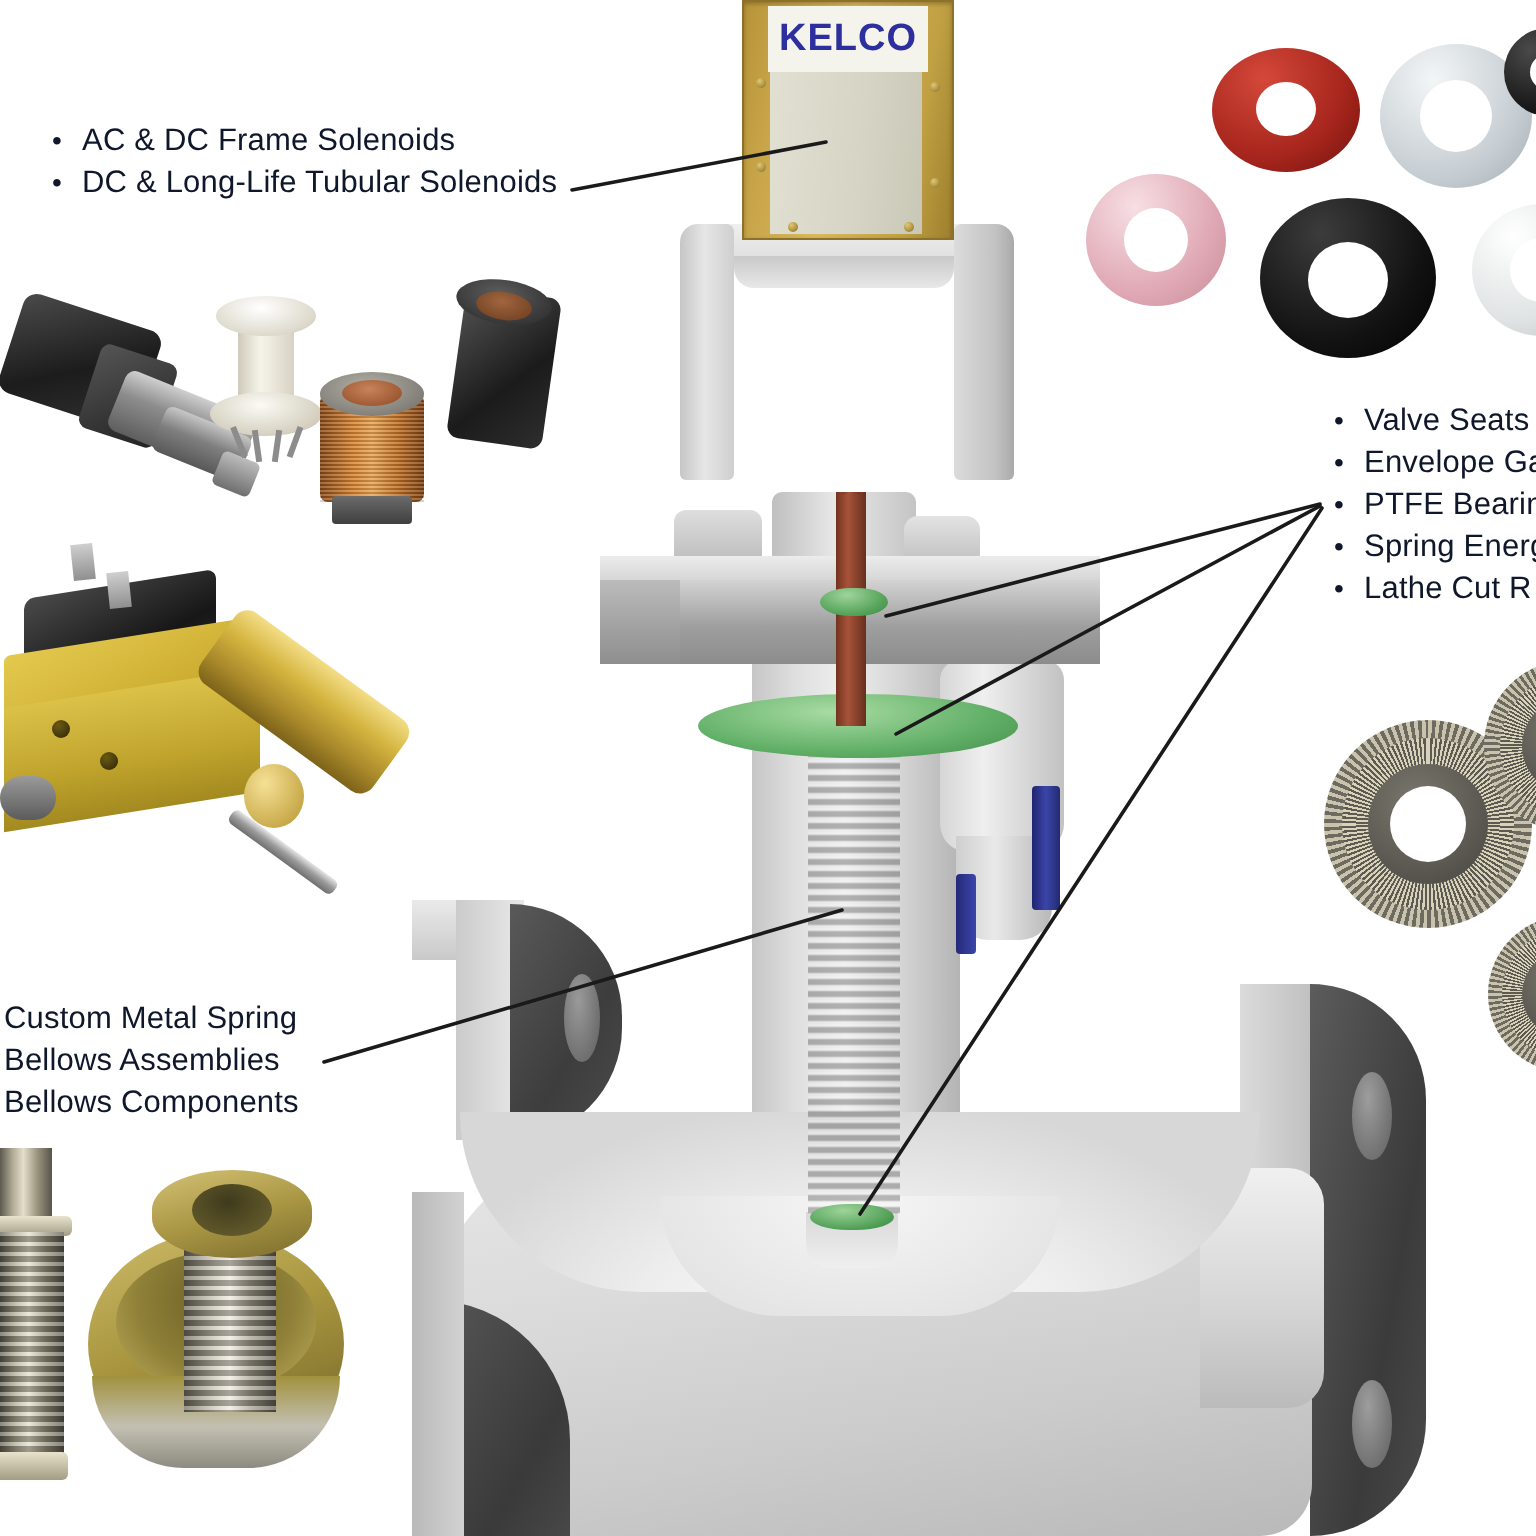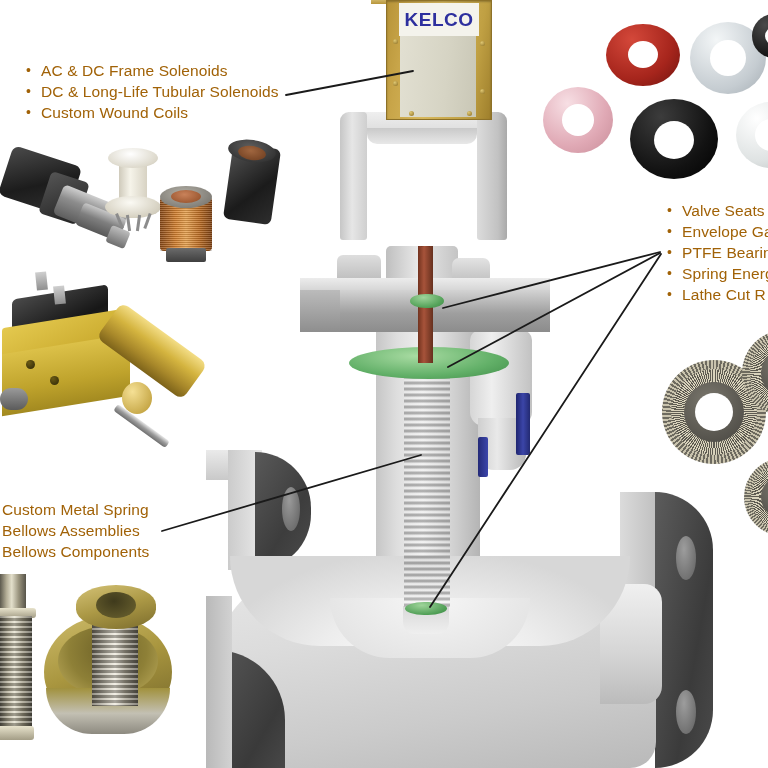--- a/index.html
+++ b/index.html
@@ -6,39 +6,39 @@
   html,body{margin:0;padding:0;}
   body{
     width:768px;height:768px;
     background:#ffffff;
     font-family:"Liberation Sans","DejaVu Sans",sans-serif;
     overflow:hidden;
   }
   #stage{position:relative;width:768px;height:768px;overflow:hidden;background:#fff;}
 
   
-  .callout{position:absolute;white-space:nowrap;color:#a16207;}
+  .callout{position:absolute;white-space:nowrap;color:#0f172a;}
   .callout .line{display:block;font-size:15.5px;line-height:21px;letter-spacing:.1px;}
   .callout.bulleted .line{padding-left:15px;position:relative;}
   .callout.bulleted .line:before{
     content:"\2022";position:absolute;left:0;top:-0.5px;font-size:14px;line-height:21px;
   }
   #callout-solenoids{left:26px;top:60px;}
   #callout-seals{left:667px;top:200px;}
   #callout-bellows{left:2px;top:499px;}
   #callout-seals .line{overflow:visible;}
 
   
   #leaders{position:absolute;left:0;top:0;width:768px;height:768px;pointer-events:none;}
 
   
   #valve{position:absolute;left:0;top:0;width:768px;height:768px;}
 
   
-  .kelco-box{position:absolute;left:386px;top:0px;width:104px;height:118px;
+  .kelco-box{position:absolute;left:371px;top:0px;width:104px;height:118px;
     background:linear-gradient(100deg,#b79337 0%,#c8a549 18%,#d8b95e 45%,#c0a043 80%,#9e7f2c 100%);
     border:1px solid #8d7128;box-shadow:0 1px 2px rgba(0,0,0,.25) inset;text-decoration:underline;}
   .kelco-face{position:absolute;left:13px;top:24px;width:76px;height:92px;
     background:linear-gradient(95deg,#e2e0d2,#d6d4c4 60%,#c9c7b6);}
   .kelco-label{position:absolute;left:12px;top:2px;width:80px;height:33px;
     background:#f4f3ec;display:flex;align-items:center;justify-content:center;}
   .kelco-label span{color:#2d2f9e;font-weight:bold;font-size:19px;letter-spacing:.5px;
     font-family:"Liberation Sans","DejaVu Sans",sans-serif;}
   .kelco-screw{position:absolute;width:5px;height:5px;border-radius:50%;
     background:radial-gradient(circle at 35% 30%,#e0c873,#8a6d22);}
@@ -451,21 +451,20 @@
       <line x1="162" y1="531" x2="421" y2="455"></line>
       <line x1="660" y1="252" x2="443" y2="308"></line>
       <line x1="660" y1="253" x2="448" y2="367"></line>
       <line x1="661" y1="254" x2="430" y2="607"></line>
     </g>
   </svg>
 
   <div class="callout bulleted" id="callout-solenoids">
     <span class="line">AC &amp; DC Frame Solenoids</span>
     <span class="line">DC &amp; Long-Life Tubular Solenoids</span>
-    <span class="line">Custom Wound Coils</span>
   </div>
 
   <div class="callout bulleted" id="callout-seals">
     <span class="line">Valve Seats</span>
     <span class="line">Envelope Ga</span>
     <span class="line">PTFE Bearing</span>
     <span class="line">Spring Energ</span>
     <span class="line">Lathe Cut R</span>
   </div>
 

